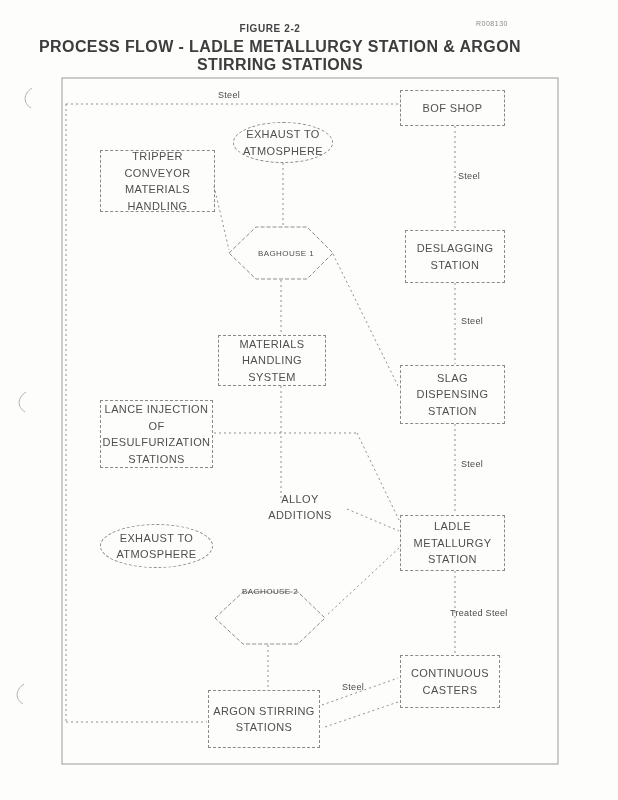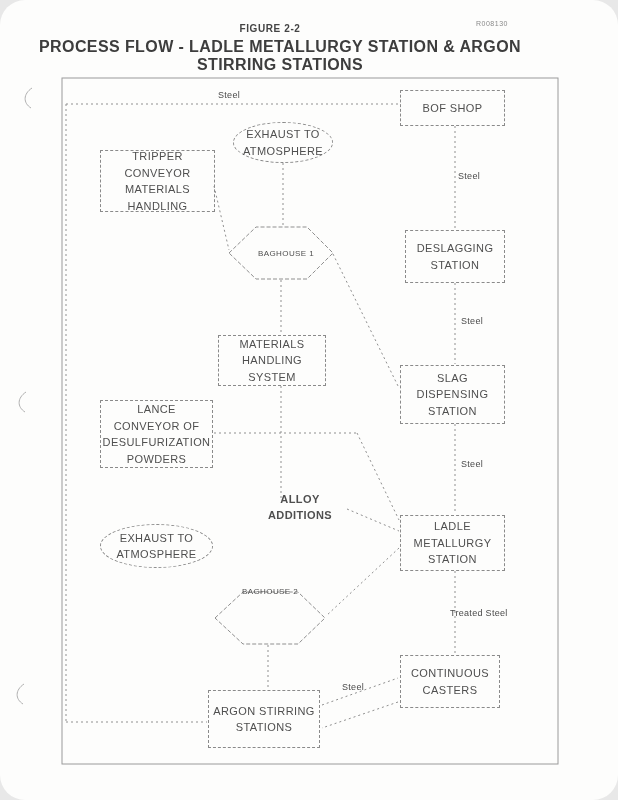--- a/index.html
+++ b/index.html
@@ -2,21 +2,20 @@
 <html><head>
 <meta charset="utf-8">
 <style>
   html,body{margin:0;padding:0;background:#e8e8e8;}
   .page{
     position:relative;
     width:618px;height:800px;
     background:#fdfdfc;
     font-family:"Liberation Sans", sans-serif;
     overflow:hidden;
-    border-radius:25px;
   }
   .doc-number{
     position:absolute;top:20px;left:476px;
     font-size:7px;color:#8a8a8a;letter-spacing:.5px;
   }
   .fig-label{
     position:absolute;top:23px;left:0;width:540px;
     text-align:center;font-size:10px;font-weight:bold;
     color:#444;letter-spacing:.6px;
   }
@@ -29,21 +28,21 @@
   .box{
     position:absolute;
     border:1px dashed #8a8a8a;
     display:flex;align-items:center;justify-content:center;
     text-align:center;
     font-size:11px;line-height:1.5;letter-spacing:.4px;
     color:#4f4f4f;
     padding:2px;box-sizing:border-box;
   }
   .ellipse{border-radius:50%;}
-  .plain{border:none;font-weight:bold;}
+  .plain{border:none;}
   .hexlabel{
     position:absolute;
     display:flex;align-items:center;justify-content:center;
     text-align:center;
     font-size:8px;letter-spacing:.4px;color:#4f4f4f;
   }
   .lbl{
     position:absolute;
     font-size:9px;color:#4a4a4a;letter-spacing:.3px;
   }
@@ -110,21 +109,21 @@
   <div class="box" style="left:100px;top:150px;width:115px;height:62px;">TRIPPER CONVEYOR MATERIALS HANDLING</div>
 
   <div class="hexlabel" style="left:238px;top:243px;width:96px;height:20px;text-align:right;">BAGHOUSE 1</div>
 
   <div class="box" style="left:405px;top:230px;width:100px;height:53px;">DESLAGGING STATION</div>
 
   <div class="box" style="left:218px;top:335px;width:108px;height:51px;">MATERIALS HANDLING SYSTEM</div>
 
   <div class="box" style="left:400px;top:365px;width:105px;height:59px;">SLAG DISPENSING STATION</div>
 
-  <div class="box" style="left:100px;top:400px;width:113px;height:68px;">LANCE CONVEYOR OF DESULFURIZATION POWDERS</div>
+  <div class="box" style="left:100px;top:400px;width:113px;height:68px;">LANCE INJECTION OF DESULFURIZATION STATIONS</div>
 
   <div class="box plain" style="left:250px;top:499px;width:100px;height:16px;">ALLOY ADDITIONS</div>
 
   <div class="box ellipse" style="left:100px;top:524px;width:113px;height:44px;">EXHAUST TO ATMOSPHERE</div>
 
   <div class="box" style="left:400px;top:515px;width:105px;height:56px;">LADLE METALLURGY STATION</div>
 
   <div class="hexlabel" style="left:220px;top:581px;width:100px;height:20px;">BAGHOUSE 2</div>
 
   <div class="box" style="left:400px;top:655px;width:100px;height:53px;">CONTINUOUS CASTERS</div>

